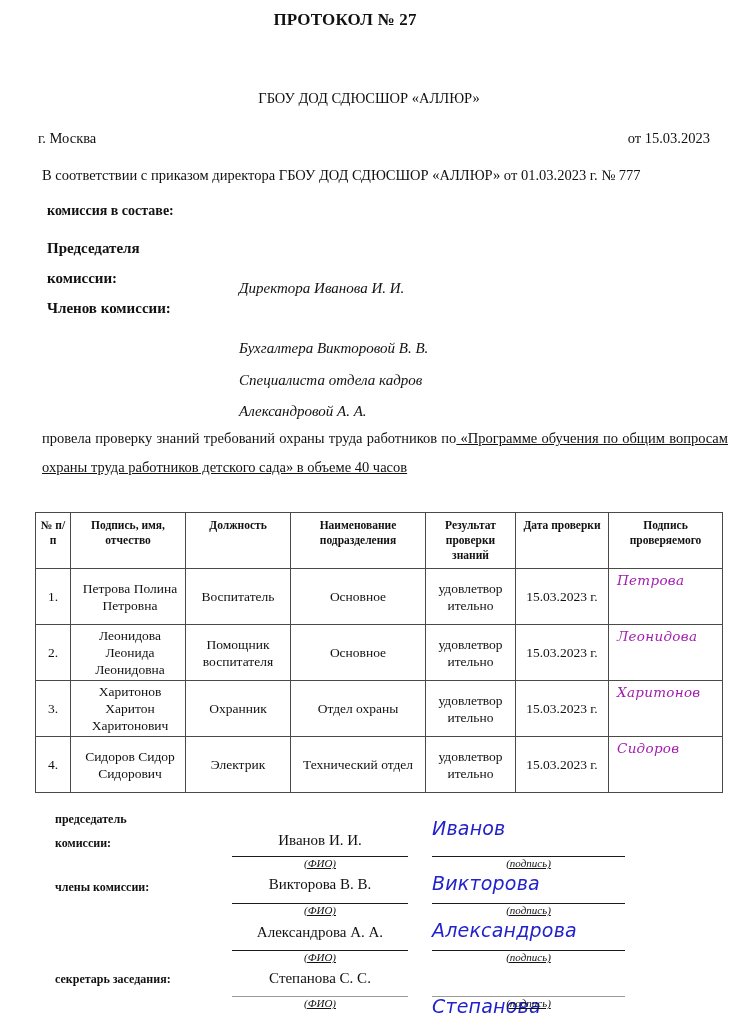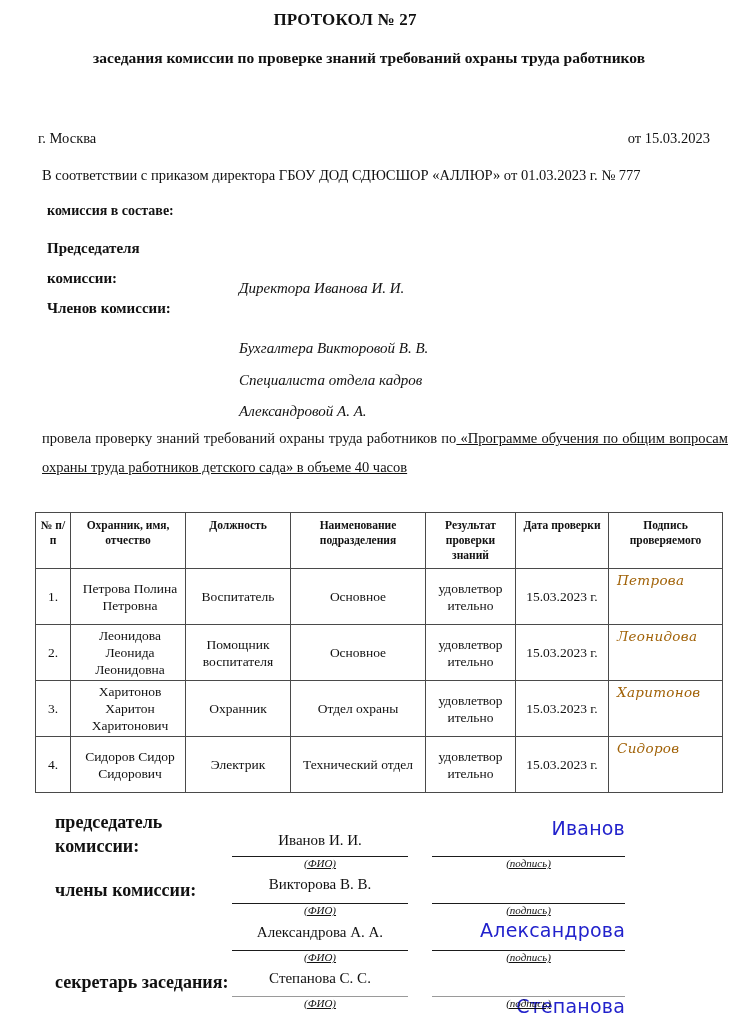--- a/index.html
+++ b/index.html
@@ -162,38 +162,38 @@
   .cell-sign {
     vertical-align: top !important;
     text-align: left !important;
     padding-left: 8px !important;
     padding-top: 3px !important;
   }
   .sig-script {
     font-family: "DejaVu Serif", serif;
     font-style: italic;
     font-size: 12px;
-    color: #a16207;
+    color: #a21caf;
     letter-spacing: 0.3px;
     margin-left: 40px;
   }
 
   
   .sig-area {
     position: absolute;
     top: 806px;
     left: 0;
     width: 738px;
     height: 230px;
   }
   .sig-role {
     position: absolute;
     left: 55px;
     font-weight: bold;
-    font-size: 18px;
+    font-size: 12px;
   }
   .sig-name {
     position: absolute;
     left: 232px;
     width: 176px;
     text-align: center;
     font-size: 15px;
   }
   .sig-line-fio {
     position: absolute;
@@ -208,22 +208,23 @@
     width: 176px;
     text-align: center;
     font-size: 11px;
     font-style: italic;
     text-decoration: underline;
   }
   .sig-hand {
     position: absolute;
     left: 432px;
     width: 193px;
-    text-align: right;
+    text-align: left;
     font-family: "DejaVu Sans", sans-serif;
+    font-style: italic;
     font-size: 19px;
     color: #2222cc;
     letter-spacing: 0.2px;
   }
   .sig-line-pod {
     position: absolute;
     left: 432px;
     width: 193px;
     border-bottom: 1px solid #1b1b1b;
     height: 0;
@@ -238,21 +239,21 @@
     text-decoration: underline;
   }
   .light-line { border-bottom-color: #9a9a9a; }
 </style>
 </head>
 <body>
 
 <div class="page">
 
   <div class="doc-title">ПРОТОКОЛ № 27</div>
-  <div class="doc-subtitle">заседания комиссии по проверке знаний требований охраны труда работников</div>
+  <div class="doc-org">ГБОУ ДОД СДЮСШОР «АЛЛЮР»</div>
 
   <div class="city-line">г. Москва</div>
   <div class="date-line">от 15.03.2023</div>
 
   <div class="order-line">В соответствии с приказом директора ГБОУ ДОД СДЮСШОР «АЛЛЮР» от 01.03.2023 г. № 777</div>
   <div class="composition-line">комиссия в составе:</div>
 
   <div class="comm-label chair-label-1">Председателя</div>
   <div class="comm-label chair-label-2">комиссии:</div>
   <div class="comm-value chair-value">Директора Иванова И. И.</div>
@@ -270,21 +271,21 @@
         <col class="col-fio">
         <col class="col-pos">
         <col class="col-dep">
       <col class="col-res">
         <col class="col-date">
         <col class="col-sign">
     </colgroup>
     <thead>
       <tr>
         <th>№ п/п</th>
-        <th>Охранник, имя, отчество</th>
+        <th>Подпись, имя, отчество</th>
         <th>Должность</th>
         <th>Наименование подразделения</th>
         <th>Результат проверки знаний</th>
         <th>Дата проверки</th>
         <th>Подпись проверяемого</th>
       </tr>
     </thead>
     <tbody>
       <tr>
         <td>1.</td>
@@ -333,20 +334,21 @@
     <div class="sig-line-fio" style="top:50px;"></div>
     <div class="sig-cap-fio" style="top:51px;">(ФИО)</div>
     <div class="sig-hand" style="top:11px;">Иванов</div>
     <div class="sig-line-pod" style="top:50px;"></div>
     <div class="sig-cap-pod" style="top:51px;">(подпись)</div>
 
     <div class="sig-role" style="top:74px;">члены комиссии:</div>
     <div class="sig-name" style="top:70px;">Викторова В. В.</div>
     <div class="sig-line-fio" style="top:97px;"></div>
     <div class="sig-cap-fio" style="top:98px;">(ФИО)</div>
+    <div class="sig-hand" style="top:66px;">Викторова</div>
     <div class="sig-line-pod" style="top:97px;"></div>
     <div class="sig-cap-pod" style="top:98px;">(подпись)</div>
 
     <div class="sig-name" style="top:118px;">Александрова А. А.</div>
     <div class="sig-line-fio" style="top:144px;"></div>
     <div class="sig-cap-fio" style="top:145px;">(ФИО)</div>
     <div class="sig-hand" style="top:113px;">Александрова</div>
     <div class="sig-line-pod" style="top:144px;"></div>
     <div class="sig-cap-pod" style="top:145px;">(подпись)</div>
 

